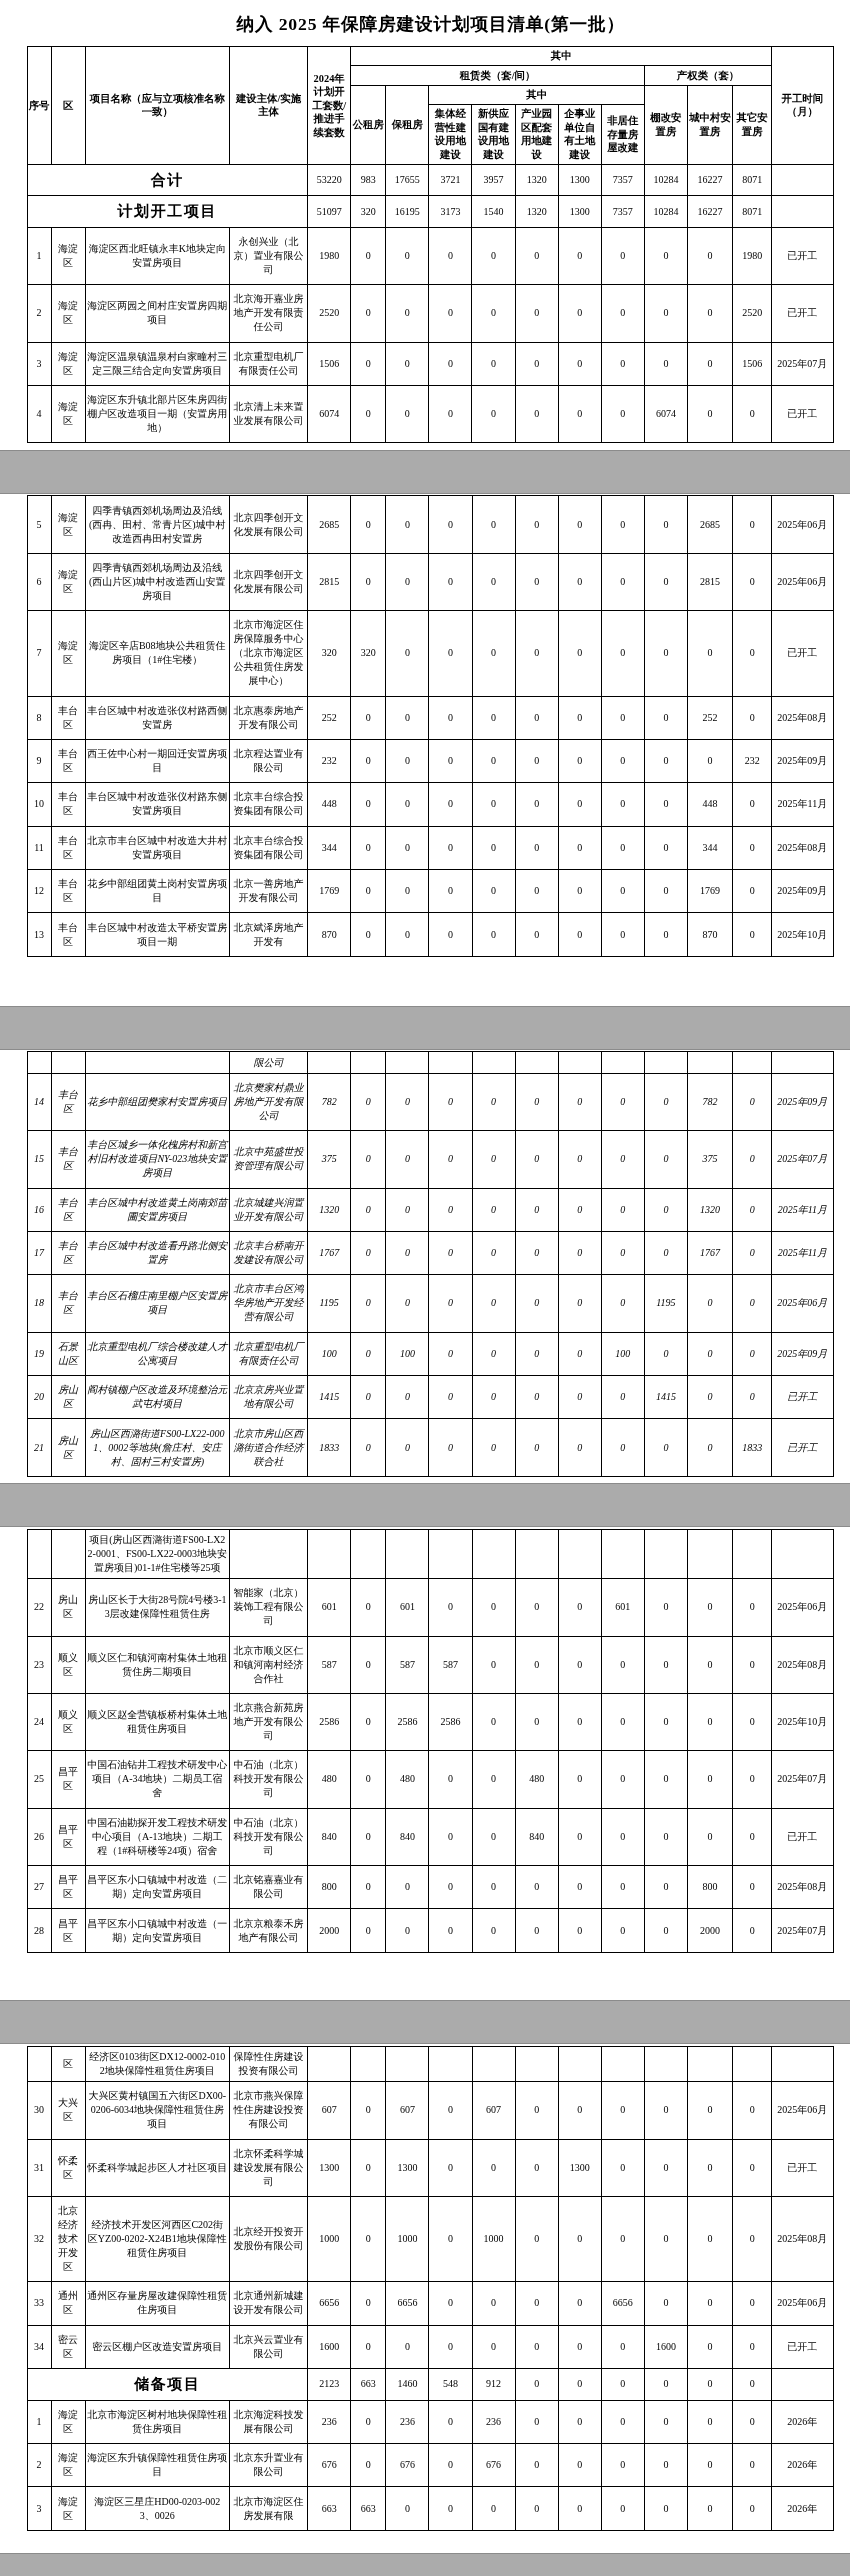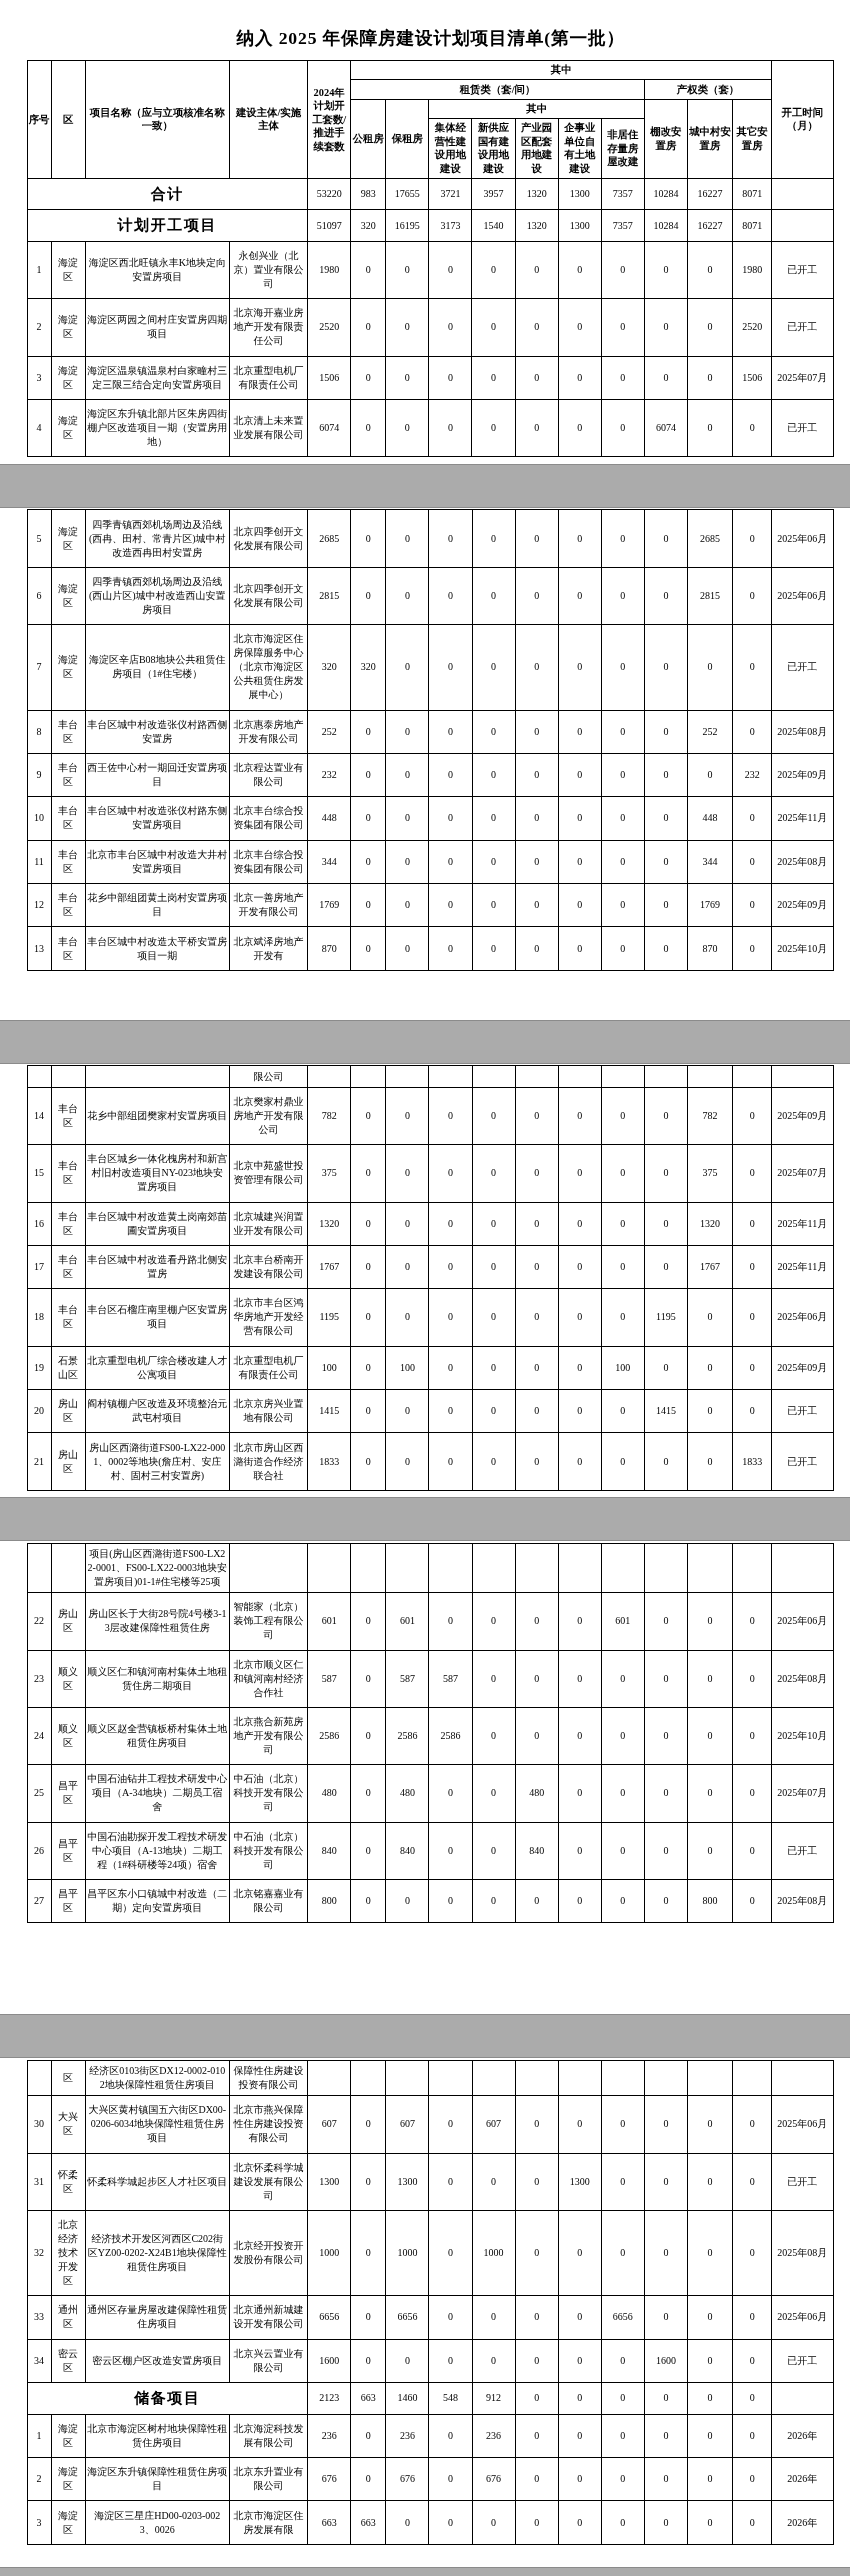--- a/index.html
+++ b/index.html
@@ -1,21 +1,21 @@
 <!DOCTYPE html>
 <html style="font-size:13px"><head>
 <meta charset="utf-8">
 <style>
   html,body{margin:0;padding:0;}
   body{background:#a9a9a9;font-family:"Liberation Serif","DejaVu Serif",serif;color:#000;}
   .canvas{width:851px;height:2576px;overflow:hidden;background:#b0b0b0;margin:0;}
   .page{background:#ffffff;box-sizing:border-box;padding:1.6px 16px 6.4px 26.5px;}
-  .page-1{min-height:400px;padding-top:20px;}
+  .page-1{min-height:400px;padding-top:6px;}
   .page-2{min-height:512px;}
-  .page-3{min-height:406px;}
+  .page-3{min-height:406px;font-style:italic;}
   .page-4{min-height:473px;}
   .page-5{min-height:509px;}
   .pagegap{height:42px;background:#ababab;border-top:1.6px solid #8b8b8b;border-bottom:1.6px solid #8b8b8b;}
   .title{text-align:center;font-weight:bold;font-size:17.7px;padding:6.4px 0 9.6px 0;letter-spacing:0.8px;}
   table.plan{border-collapse:collapse;table-layout:fixed;width:807px;border:1.6px solid #000;}
   table.plan th, table.plan td{border:0.8px solid #000;overflow:hidden;word-break:break-all;}
   table.plan th{font-weight:bold;font-size:10.4px;text-align:center;padding:2.4px 0.8px;line-height:1.3;}
   table.plan td{font-size:10px;text-align:center;vertical-align:middle;padding:7.2px 1.6px;line-height:1.4;}
   td.num, td.time{font-size:10.4px;padding:4.8px 0.8px;}
   tr.sum td{border-top:1.6px solid #000;border-bottom:1.6px solid #000;padding:4.8px 1.6px;}
@@ -705,20 +705,38 @@
             <td class="num">0</td>
             <td class="num">0</td>
             <td class="num">0</td>
             <td class="num">0</td>
             <td class="num">0</td>
             <td class="num">0</td>
             <td class="num">800</td>
             <td class="num">0</td>
             <td class="time">2025年08月</td>
           </tr>
+          <tr>
+            <td class="num">28</td>
+            <td class="dist">昌平区</td>
+            <td class="pname">昌平区东小口镇城中村改造（一期）定向安置房项目</td>
+            <td class="bld">北京京粮泰禾房地产有限公司</td>
+            <td class="num">2000</td>
+            <td class="num">0</td>
+            <td class="num">0</td>
+            <td class="num">0</td>
+            <td class="num">0</td>
+            <td class="num">0</td>
+            <td class="num">0</td>
+            <td class="num">0</td>
+            <td class="num">0</td>
+            <td class="num">2000</td>
+            <td class="num">0</td>
+            <td class="time">2025年07月</td>
+          </tr>
         </tbody>
     </table>
   </div>
 
   <div class="pagegap"></div>
 
   <div class="page page-5">
     <table class="plan">
       <colgroup>
         <col style="width:24px">

